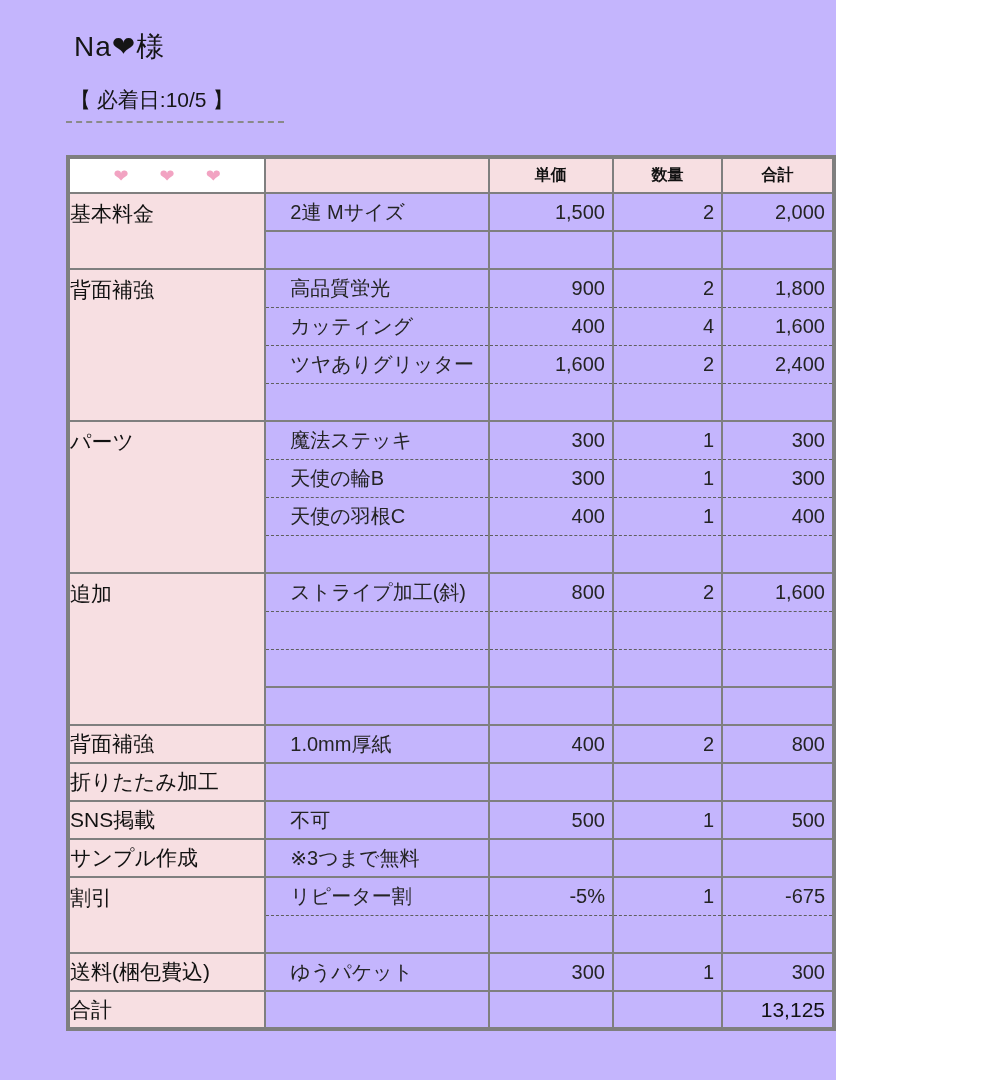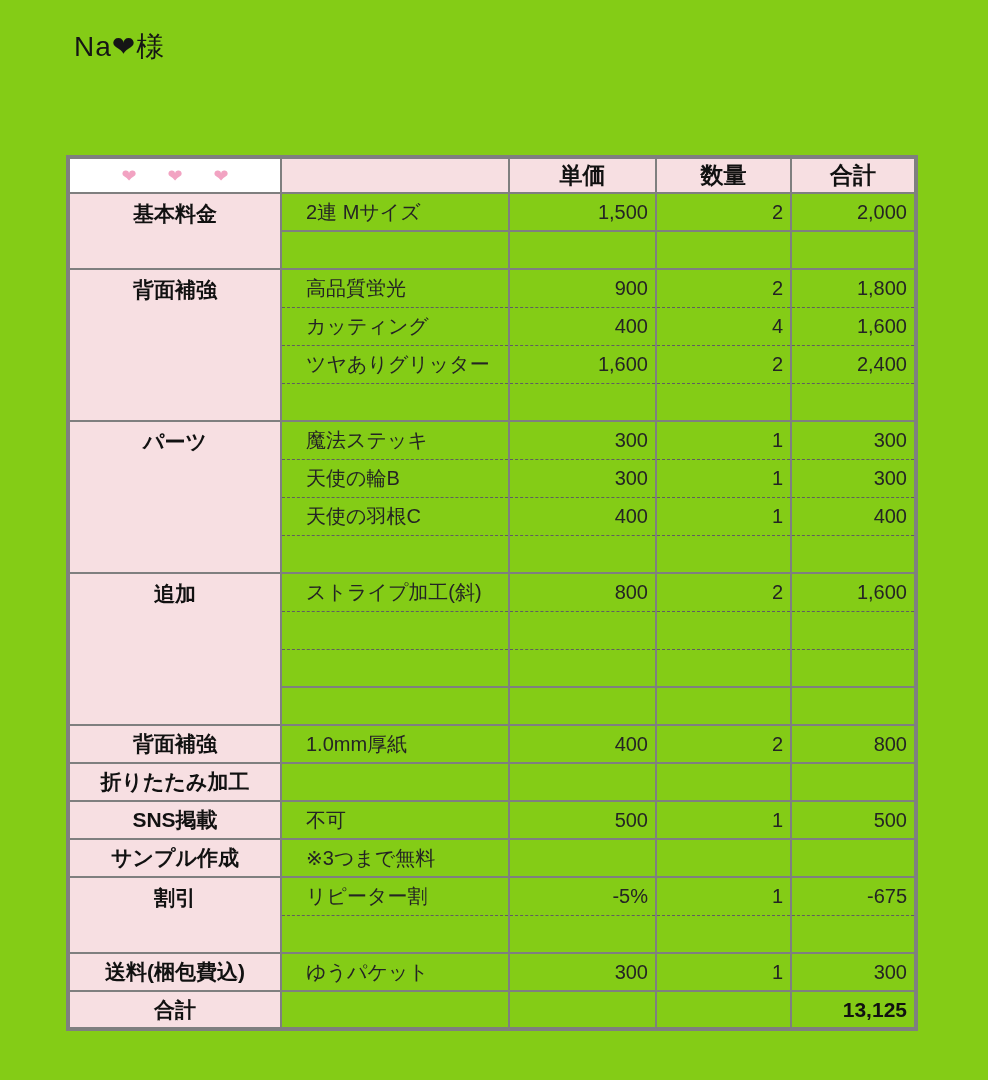--- a/index.html
+++ b/index.html
@@ -1,21 +1,21 @@
 <!DOCTYPE html>
 <html><head>
 <meta charset="utf-8">
 <style>
   html,body{margin:0;padding:0;}
   body{
     width:988px;height:1080px;background:#ffffff;
     font-family:"Liberation Sans","DejaVu Sans",sans-serif;
     color:#1d1d1d;
   }
-  .screen{position:relative;width:988px;height:1080px;overflow:hidden;background:#84cc16;}
+  .screen{position:relative;width:836px;height:1080px;overflow:hidden;background:#c4b5fd;}
 
   .customer-name{
     position:absolute;left:74px;top:28px;
     font-size:28px;letter-spacing:1px;color:#151515;
   }
   .deadline{
     position:absolute;left:66px;top:86px;
     font-size:21px;color:#151515;
     border-bottom:2px dashed #8a8a8a;
     padding:0 14px 7px 4px;
@@ -34,45 +34,46 @@
     font-size:20px;color:#242424;
     white-space:nowrap;overflow:hidden;
     padding:0;
   }
   tr.sep-solid > td{border-bottom:2px solid #7f7f7f;}
   tr.sep-dashed > td{border-bottom:1px dashed #5f5f5f;}
   tr.sep-none > td{border-bottom:none;}
 
   .qtable td.cat{
     background:#f7dfe2;
-    font-weight:bold;font-size:21px;color:#111;
-    text-align:center;
+    font-weight:normal;font-size:21px;color:#111;
+    text-align:left;
     border-bottom:2px solid #7f7f7f;
     margin-top:12px;
   }
   .qtable td.cat.span{vertical-align:top;padding-top:6px;}
   .qtable td.item{text-align:left;padding-left:24px;}
   .qtable td.num{text-align:right;padding-right:7px;}
   .qtable td.hcell{
-    background:#f7dfe2;font-weight:bold;font-size:23px;color:#111;
+    background:#f7dfe2;font-weight:bold;font-size:16px;color:#111;
     text-align:center;
   }
   .qtable td.heartscell{
     background:#ffffff;text-align:center;
     color:#f2a3c2;font-size:18px;word-spacing:26px;
   }
   .qtable td.pinkbg{background:#f7dfe2;}
-  .qtable td.grand{font-weight:bold;font-size:21px;color:#111;}
+  .qtable td.grand{font-weight:normal;font-size:21px;color:#111;}
 </style>
 </head>
 <body>
 
 <div class="screen">
 
   <div class="customer-name">Na❤様</div>
+  <div class="deadline">【 必着日:10/5 】</div>
 
   <table class="qtable">
     <colgroup>
       <col style="width:213px">
         <col style="width:228px">
         <col style="width:147px">
         <col style="width:135px">
         <col style="width:125px">
     </colgroup>
     <tbody>

